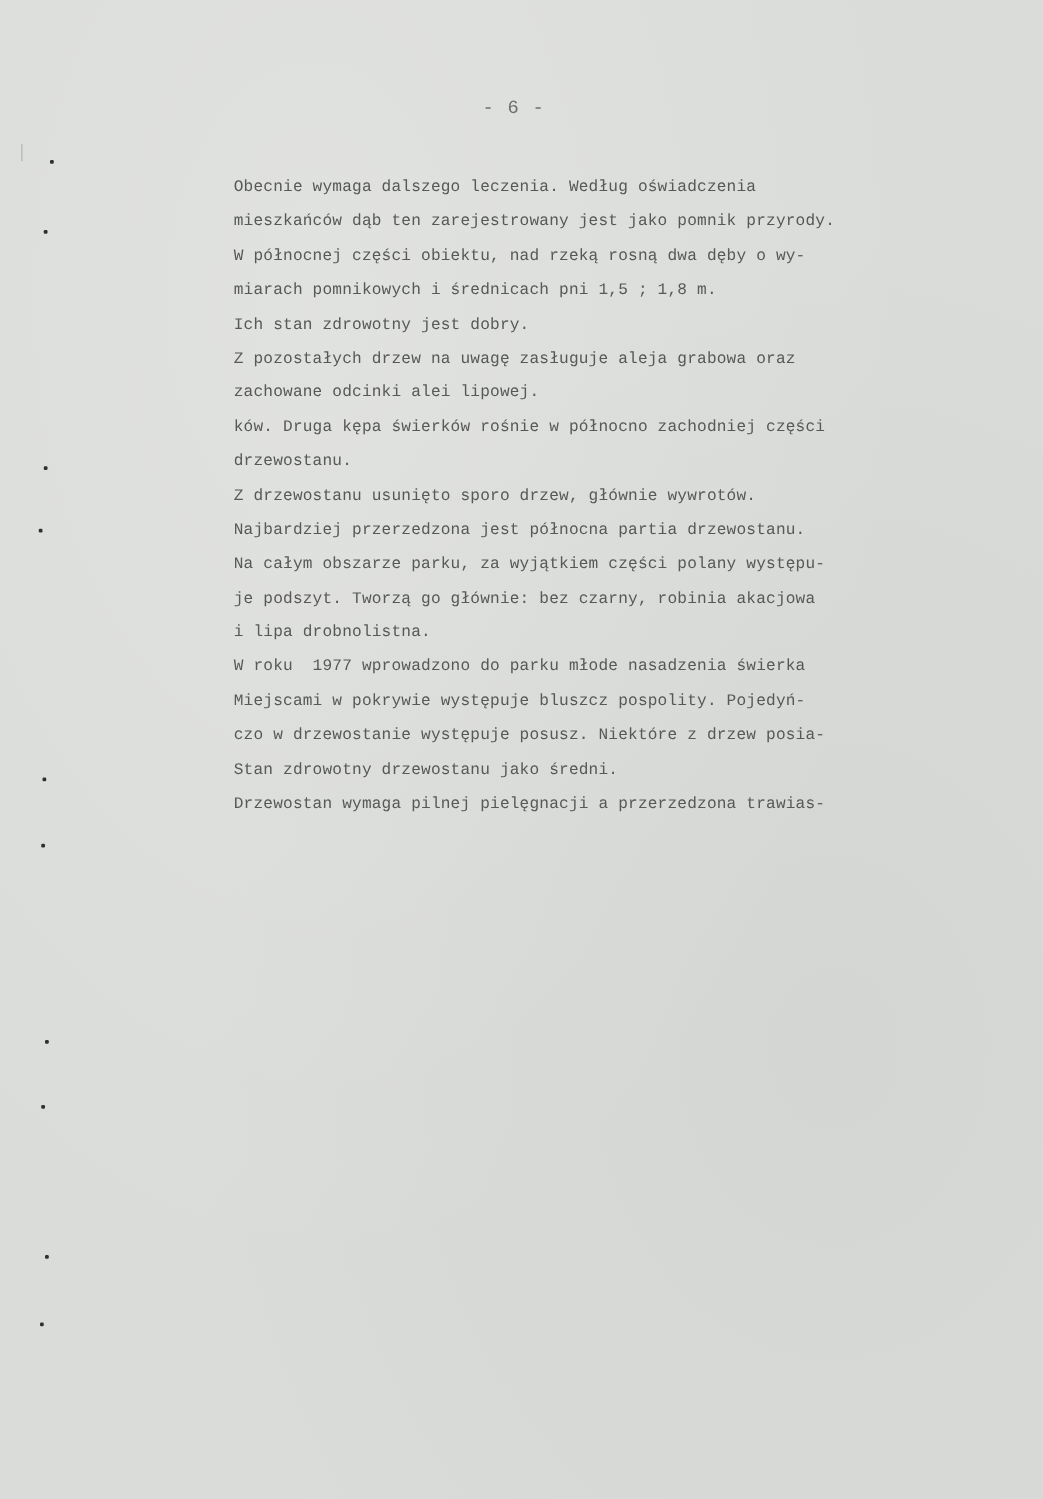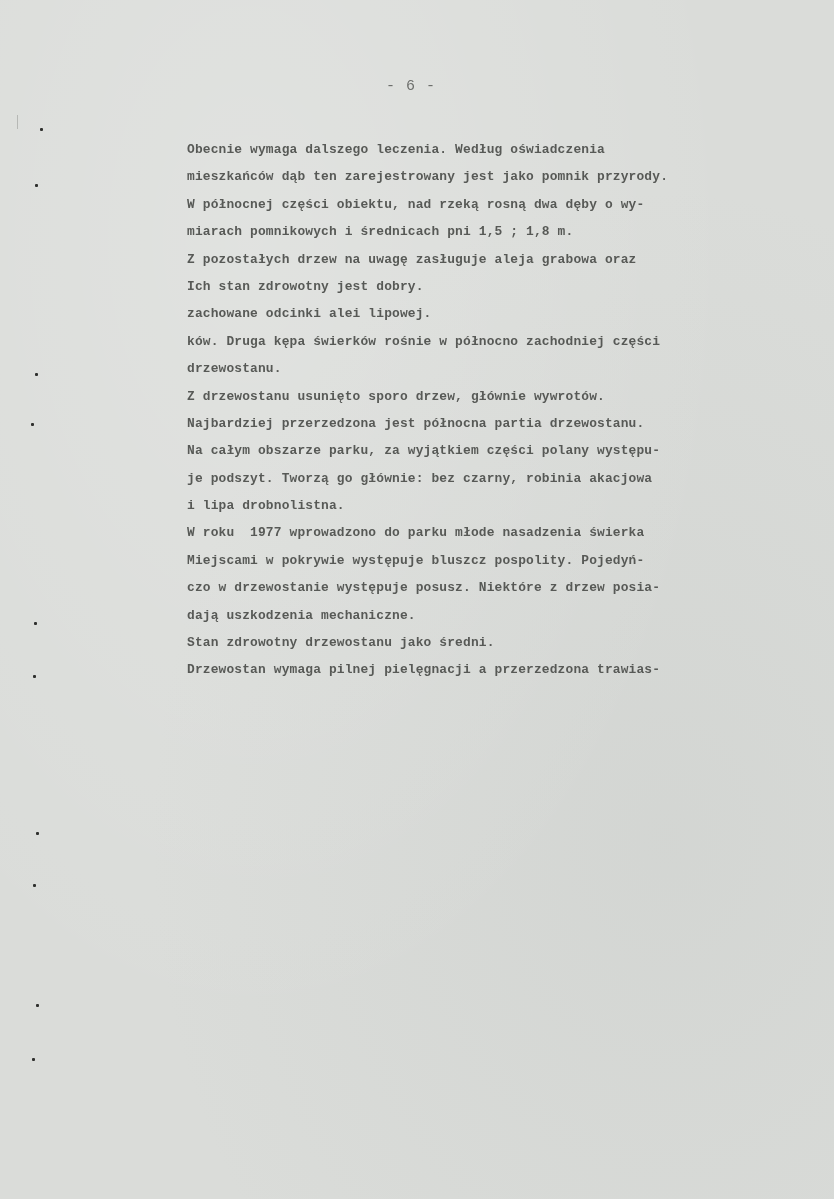--- a/index.html
+++ b/index.html
@@ -36,21 +36,21 @@
       left: 187px;
       top: 136px;
       width: 640px;
     }
     .line {
       height: 27.4px;
       line-height: 27.4px;
       font-size: 12.9px;
       color: #575956;
       white-space: pre;
-      font-weight: bold;
+      font-weight: normal;
       letter-spacing: 0.15px;
     }
     .dot {
       position: absolute;
       width: 3px;
       height: 3px;
       background: #2f302e;
       border-radius: 1px;
     }
     .tick {
@@ -78,30 +78,29 @@
   <div class="dot" style="left:36px; top:1004px;"></div>
   <div class="dot" style="left:32px; top:1058px;"></div>
 
   <div class="page-number">- 6 -</div>
 
   <div class="body-text">
     <div class="line">Obecnie wymaga dalszego leczenia. Według oświadczenia</div>
     <div class="line">mieszkańców dąb ten zarejestrowany jest jako pomnik przyrody.</div>
     <div class="line">W północnej części obiektu, nad rzeką rosną dwa dęby o wy-</div>
     <div class="line">miarach pomnikowych i średnicach pni 1,5 ; 1,8 m.</div>
+    <div class="line">Ich stan zdrowotny jest dobry.</div>
     <div class="line">Z pozostałych drzew na uwagę zasługuje aleja grabowa oraz</div>
-    <div class="line">Ich stan zdrowotny jest dobry.</div>
     <div class="line">zachowane odcinki alei lipowej.</div>
     <div class="line">ków. Druga kępa świerków rośnie w północno zachodniej części</div>
     <div class="line">drzewostanu.</div>
     <div class="line">Z drzewostanu usunięto sporo drzew, głównie wywrotów.</div>
     <div class="line">Najbardziej przerzedzona jest północna partia drzewostanu.</div>
     <div class="line">Na całym obszarze parku, za wyjątkiem części polany występu-</div>
     <div class="line">je podszyt. Tworzą go głównie: bez czarny, robinia akacjowa</div>
     <div class="line">i lipa drobnolistna.</div>
     <div class="line">W roku  1977 wprowadzono do parku młode nasadzenia świerka</div>
     <div class="line">Miejscami w pokrywie występuje bluszcz pospolity. Pojedyń-</div>
     <div class="line">czo w drzewostanie występuje posusz. Niektóre z drzew posia-</div>
-    <div class="line">dają uszkodzenia mechaniczne.</div>
     <div class="line">Stan zdrowotny drzewostanu jako średni.</div>
     <div class="line">Drzewostan wymaga pilnej pielęgnacji a przerzedzona trawias-</div>
   </div>
 </div>
 
 </body></html>

